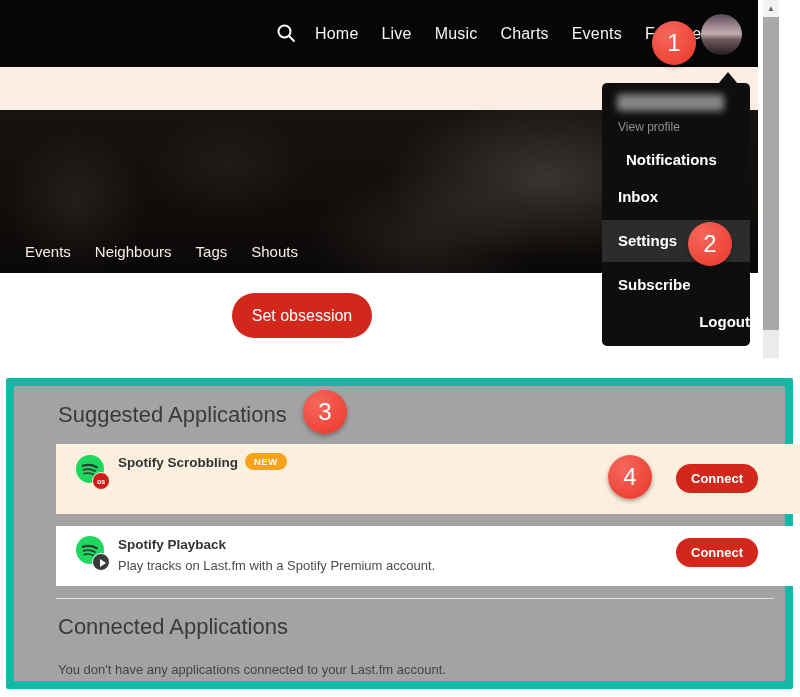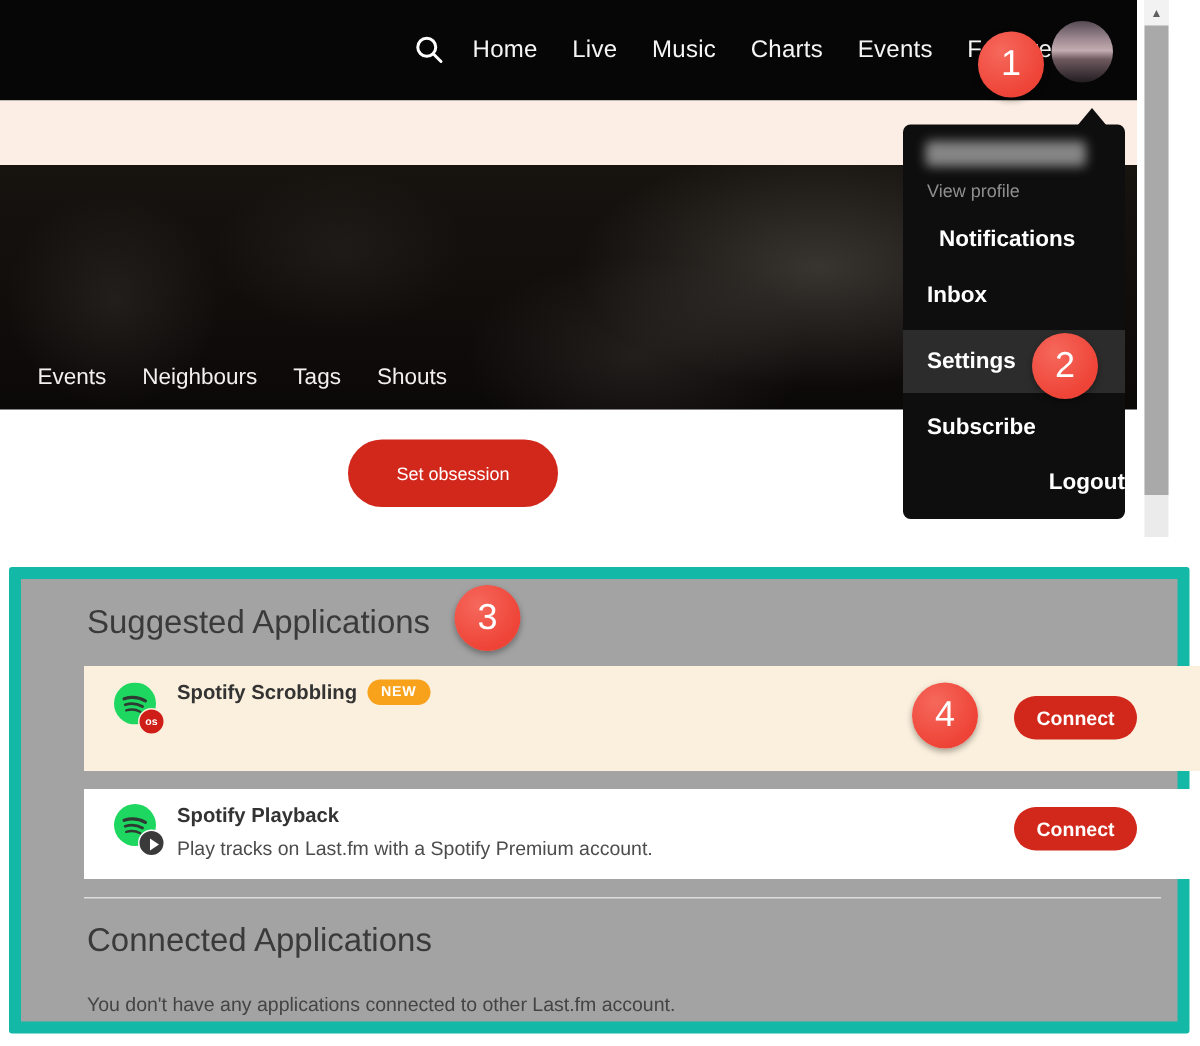--- a/index.html
+++ b/index.html
@@ -21,21 +21,21 @@
     background:
       radial-gradient(ellipse 260px 130px at 72% 42%, rgba(195,185,175,.22), transparent 62%),
       radial-gradient(ellipse 190px 110px at 56% 78%, rgba(170,160,150,.13), transparent 60%),
       radial-gradient(ellipse 120px 120px at 10% 55%, rgba(160,150,140,.12), transparent 60%),
       radial-gradient(ellipse 140px 90px at 30% 35%, rgba(150,142,136,.09), transparent 60%),
       linear-gradient(180deg,#17130f,#0b0908); }
   .hero-tabs { position:absolute; left:25px; top:133px; display:flex; gap:24px; }
   .hero-tabs span { color:#f2efec; font-size:15px; cursor:pointer; }
 
   .obsession-btn { position:absolute; left:232px; top:293px; width:140px; height:45px; border:none;
-      border-radius:23px; background:#d2281c; color:#fff; font-size:12px; font-family:inherit; cursor:pointer; }
+      border-radius:23px; background:#d2281c; color:#fff; font-size:16px; font-family:inherit; cursor:pointer; }
 
   
   .menu { position:absolute; left:602px; top:83px; width:148px; height:263px; background:#0e0e0e;
           border-radius:5px; z-index:5; }
   .menu-caret { position:absolute; left:718px; top:72px; width:0; height:0; z-index:6;
           border-left:10px solid transparent; border-right:10px solid transparent; border-bottom:12px solid #0e0e0e; }
   .uname-blur { position:absolute; left:15px; top:11px; width:107px; height:17px; background:#9b9b9b;
           border-radius:3px; filter:blur(3.5px); opacity:.85; }
   .view-profile { position:absolute; left:16px; top:37px; color:#8f8f8f; font-size:12px; cursor:pointer; }
   .menu-item { position:absolute; left:0; width:100%; height:30px; color:#fff; font-size:15px; font-weight:600;
@@ -168,16 +168,16 @@
       </div>
       <div class="app-text">
         <span class="app-name">Spotify Playback</span>
         <div class="app-desc">Play tracks on Last.fm with a Spotify Premium account.</div>
       </div>
       <button class="connect-btn">Connect</button>
     </div>
 
     <div class="divider"></div>
     <div class="sec-title t-con">Connected Applications</div>
-    <div class="empty-txt">You don't have any applications connected to other Last.fm account.</div>
+    <div class="empty-txt">You don't have any applications connected to your Last.fm account.</div>
   </div>
 
 </div>
 
 </body></html>

